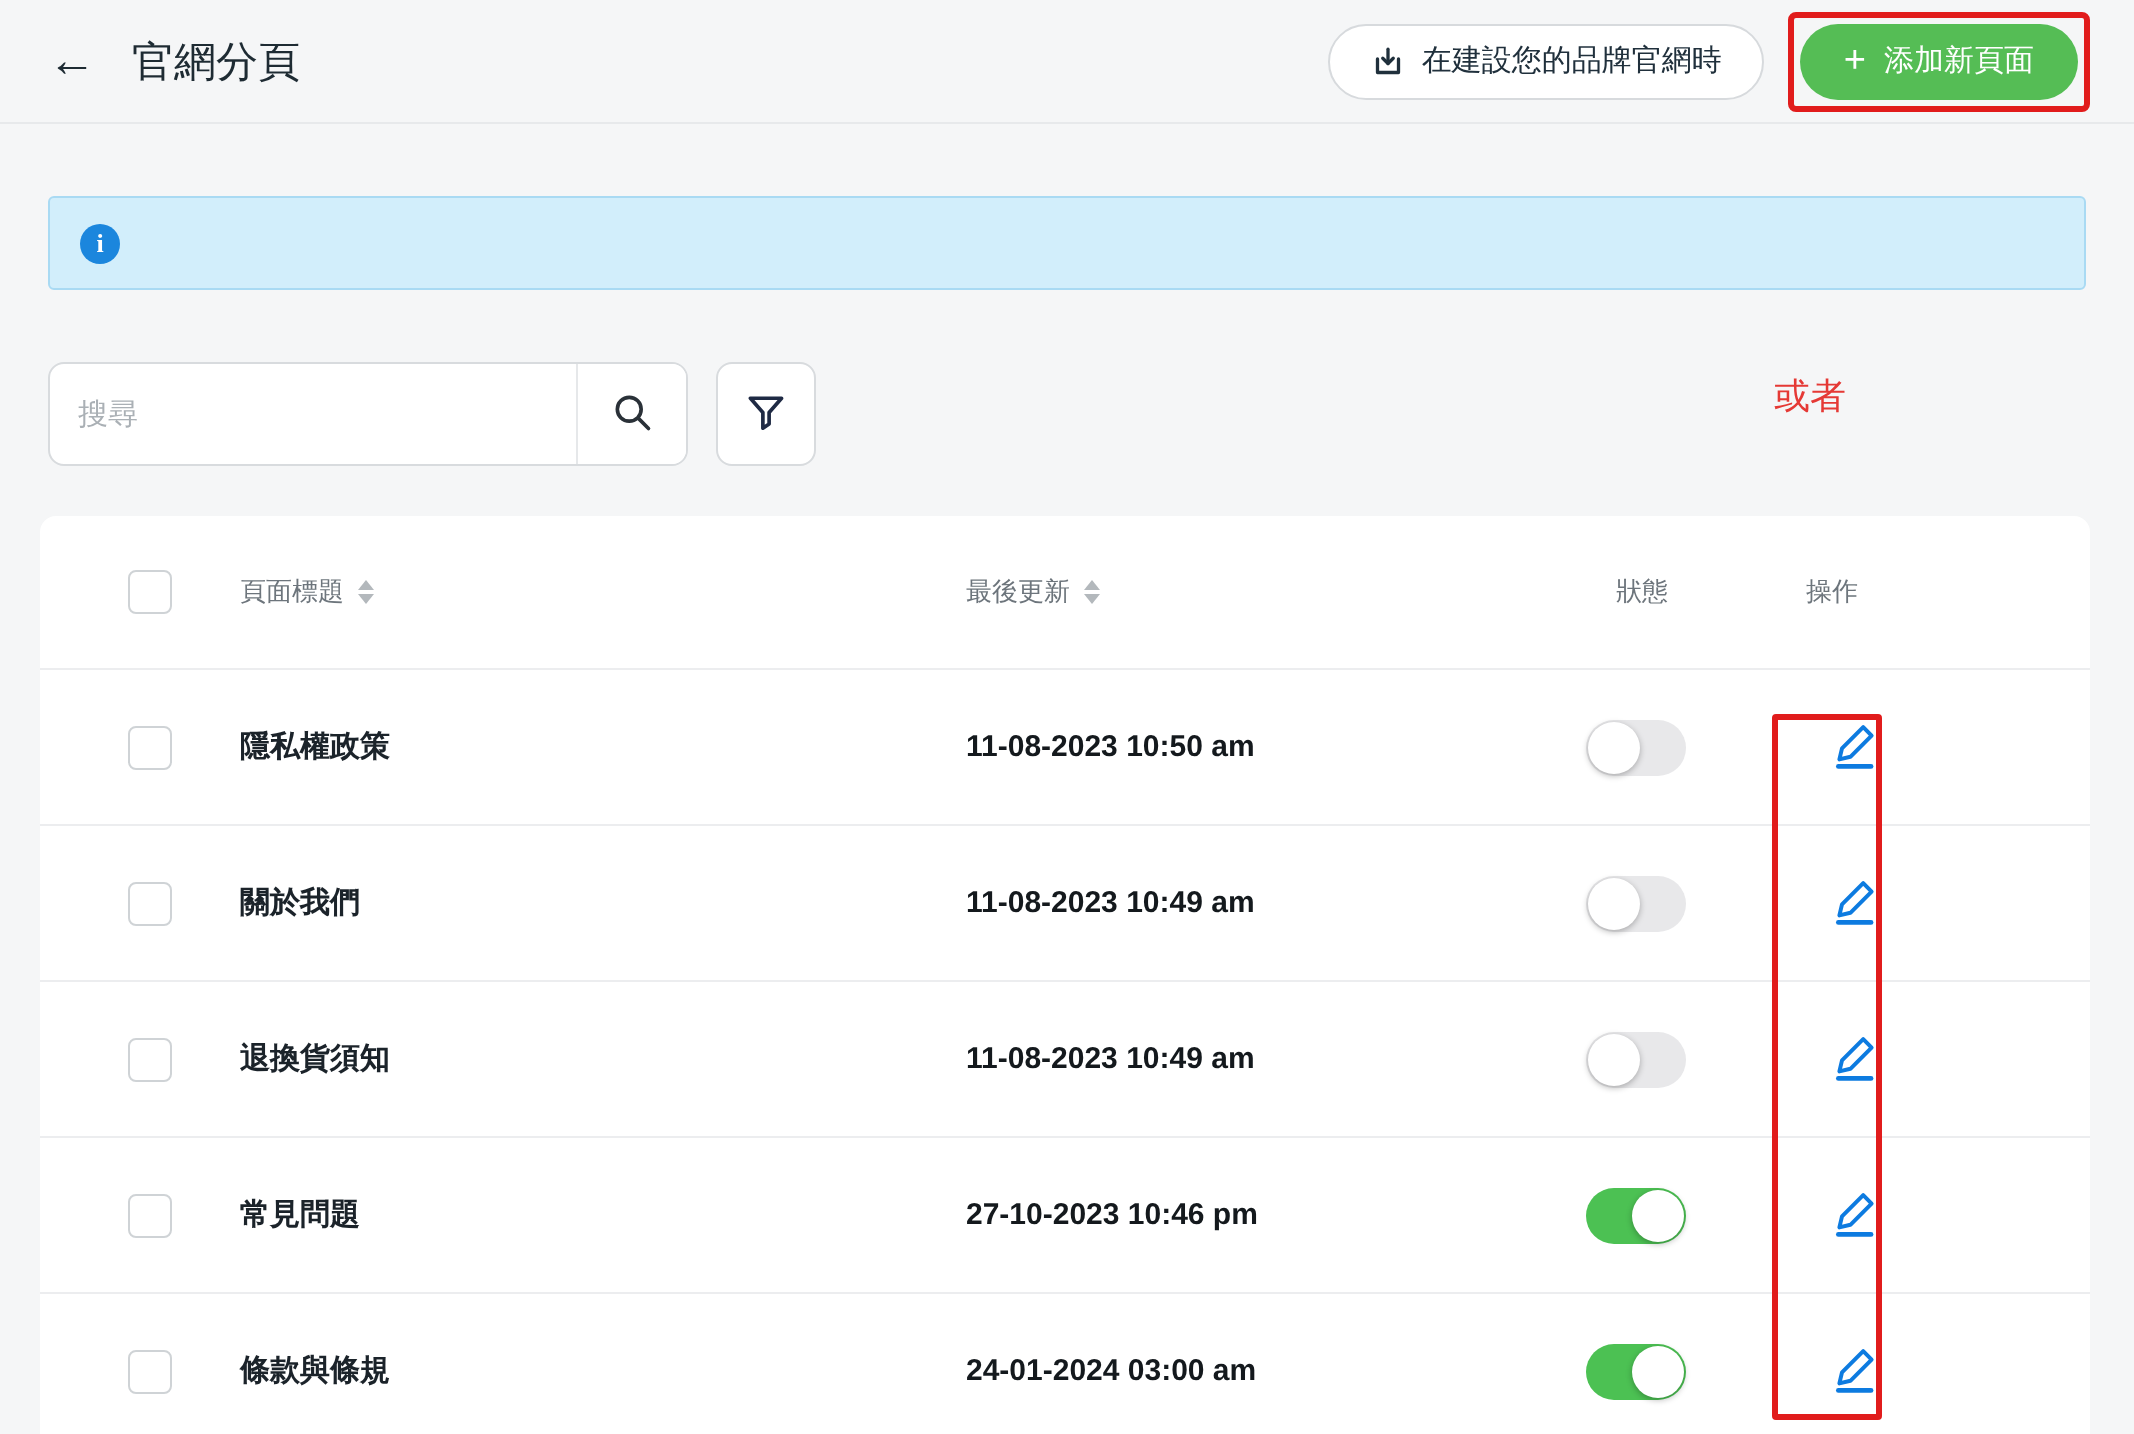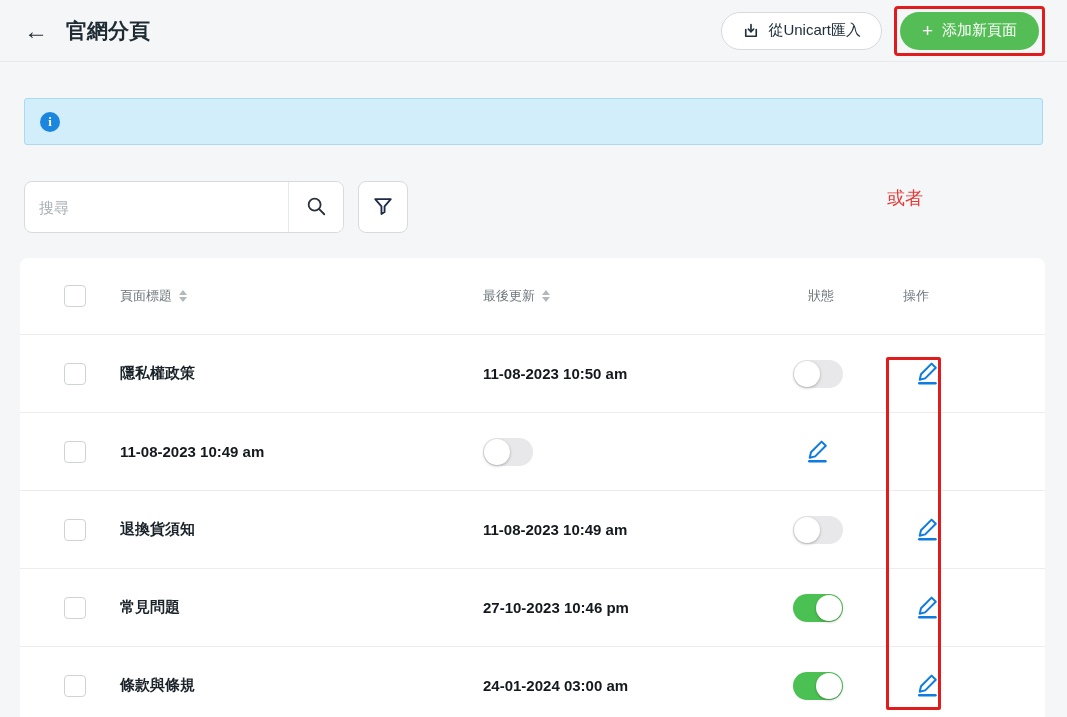--- a/index.html
+++ b/index.html
@@ -3,21 +3,21 @@
 <meta charset="utf-8">
 <style>
   * { margin:0; padding:0; box-sizing:border-box; }
   html,body { width:1067px; height:717px; }
   body { font-family:"Liberation Sans","DejaVu Sans",sans-serif; background:#f5f6f7; color:#1e2b33; }
   .page { position:relative; width:1067px; height:717px; background:#f5f6f7; overflow:hidden; }
 
   
   .app-header { display:flex; align-items:center; height:62px; padding:0 22px; border-bottom:1px solid #e7e9eb; }
   .back-btn { font-size:24px; line-height:1; color:#1e2b33; cursor:pointer; padding:4px 2px; }
-  .page-title { font-size:21px; font-weight:700; margin-left:16px; color:#1e2b33;text-align:center; }
+  .page-title { font-size:21px; font-weight:400; margin-left:16px; color:#1e2b33;text-align:center; }
   .header-spacer { flex:1; }
   .import-btn { display:flex; align-items:center; gap:8px; height:38px; padding:0 20px; background:#ffffff;
     border:1px solid #d7dadd; border-radius:19px; font-size:15px; color:#20303c; cursor:pointer; }
   .import-btn svg { display:block; }
   .add-annotation { border:3px solid #e11c1c; border-radius:4px; padding:3px; margin-left:12px; }
   .add-btn { display:flex; align-items:center; gap:9px; height:38px; padding:0 22px; background:#55bd55;
     border:none; border-radius:19px; font-size:15px; color:#ffffff; cursor:pointer; }
   .add-plus { font-size:19px; font-weight:400; line-height:1; }
 
   
@@ -74,21 +74,21 @@
     <div class="header-spacer"></div>
 
     <button class="import-btn">
       <span>
         <svg width="18" height="18" viewBox="0 0 24 24" fill="none" stroke="#20303c" stroke-width="2.2" stroke-linecap="round" stroke-linejoin="round">
           <path d="M5 10 v9 h14 v-9"></path>
           <line x1="12" y1="3.5" x2="12" y2="13"></line>
           <polyline points="8.5,9.5 12,13 15.5,9.5"></polyline>
         </svg>
       </span>
-      <span>從Unicart匯入</span>
+      <span>在建設您的品牌官網時</span>
     </button>
 
     <div class="add-annotation">
       <button class="add-btn">
         <span class="add-plus">+</span>
         <span>添加新頁面</span>
       </button>
     </div>
   </div>
 
@@ -165,20 +165,21 @@
           </svg>
         </span>
       </button>
     </div>
   </div>
 
   <div class="trow tbody-row">
     <div>
       <div class="checkbox"></div>
     </div>
+    <div class="cell-title">關於我們</div>
     <div class="cell-date">11-08-2023 10:49 am</div>
     <div>
       <div class="toggle off">
               <div class="knob"></div>
             </div>
     </div>
     <div>
       <button class="edit-btn">
         <span>
           <svg width="24" height="26" viewBox="0 0 24 26" fill="none" stroke="#0d7be0" stroke-width="2" stroke-linejoin="round" stroke-linecap="round">

